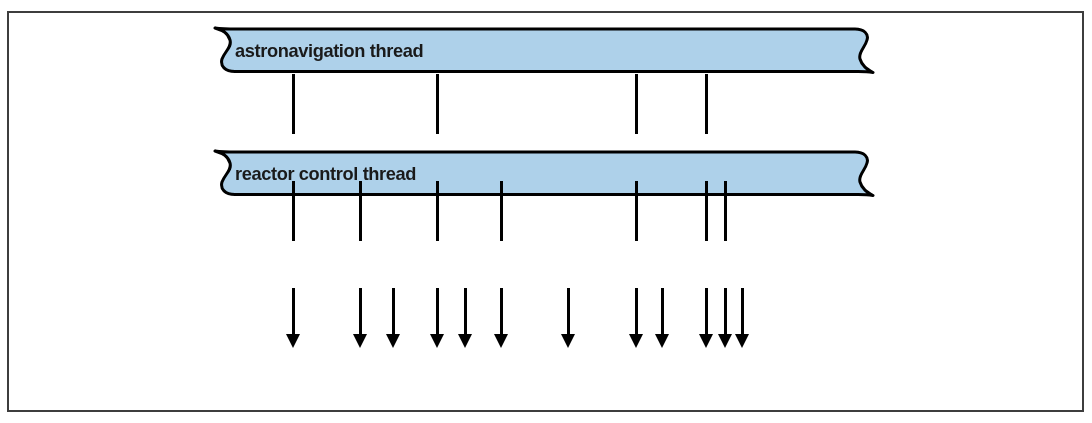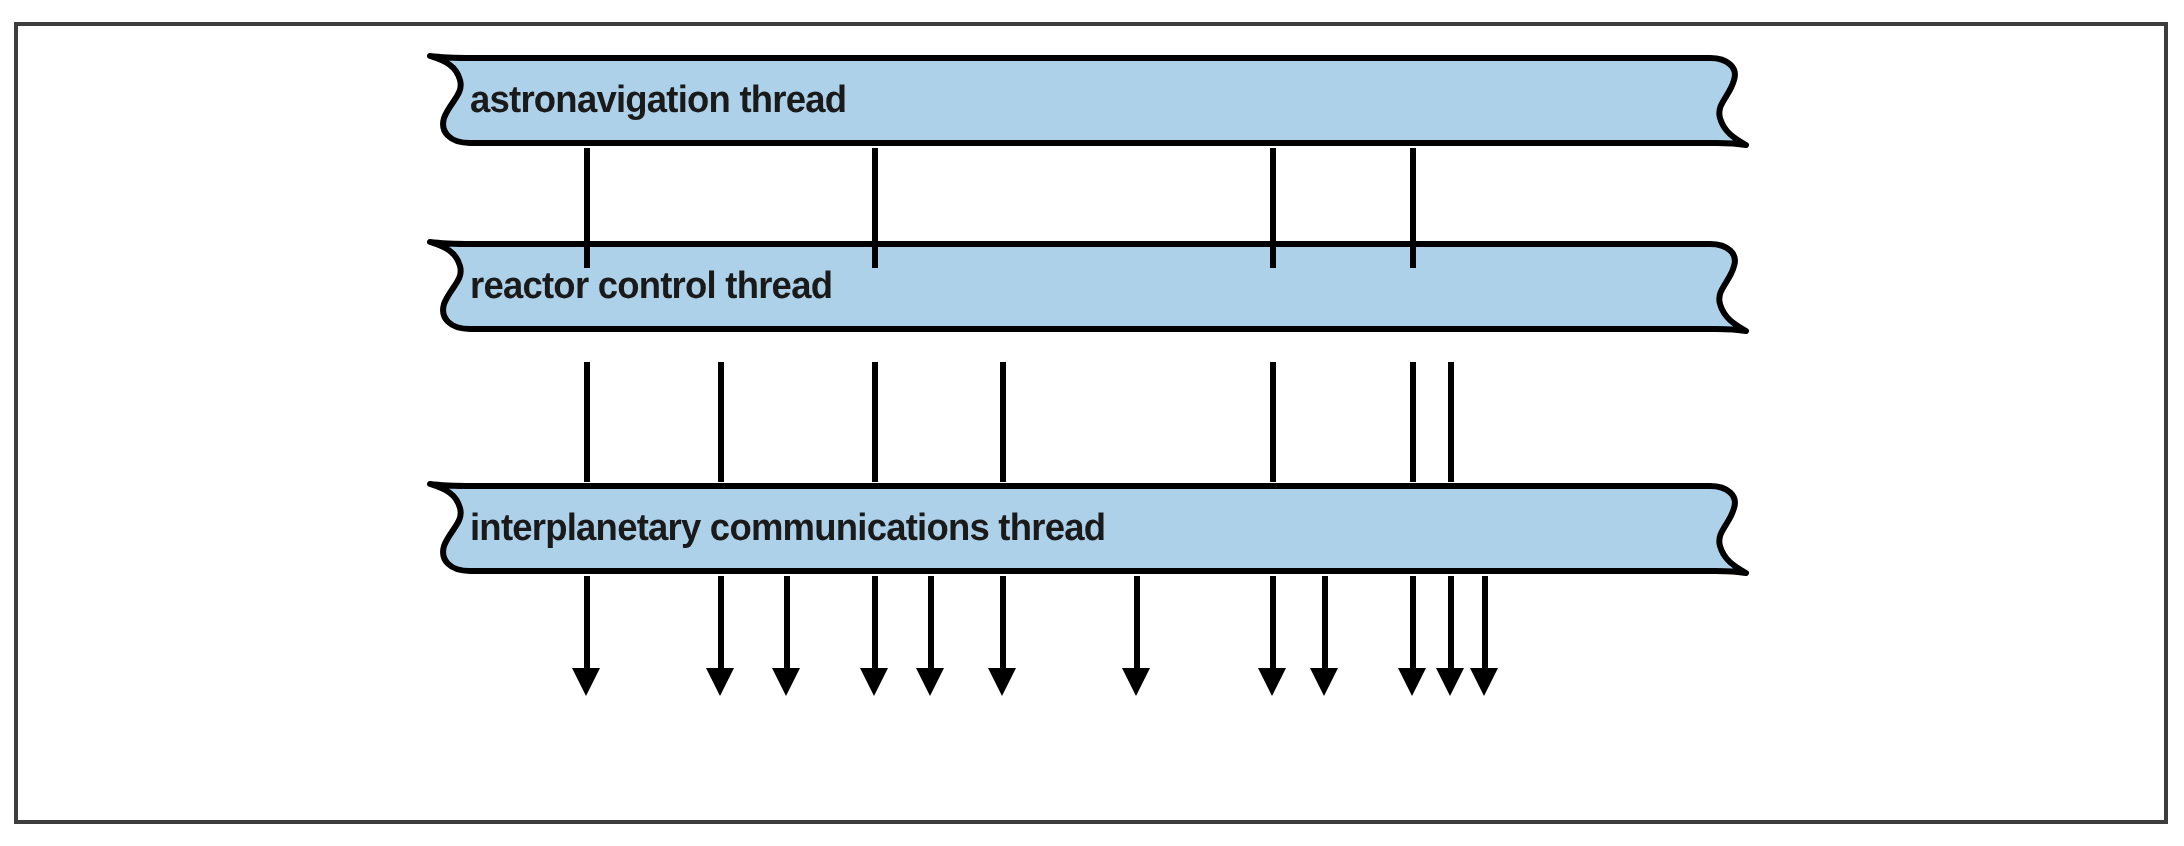--- a/index.html
+++ b/index.html
@@ -55,21 +55,21 @@
     align-items: center;
     font-size: 19px;
     font-weight: bold;
     letter-spacing: -0.4px;
     color: #1a1a1a;
     white-space: nowrap;
     transform: scaleX(0.96);
     transform-origin: left center;
   }
   .banner-1 { top: 27px; }
-  .banner-2 { top: 120px; }
+  .banner-2 { top: 150px; }
   .banner-3 { top: 241px; }
   .banner-4 { top: 348px; }
   .vline {
     position: absolute;
     width: 3px;
     background: var(--connector, #000000);
   }
   .arrowhead {
     position: absolute;
     width: 0;
@@ -92,26 +92,20 @@
     <div class="banner-label">astronavigation thread</div>
   </div>
 
   <div class="banner banner-2">
     <svg viewBox="0 0 666 47" preserveAspectRatio="none">
       <path class="banner-path" d="M 27,2 L 645,2 C 654,2 659,7 657,13 C 655,21 648,25 650,32 C 652,39 657,42 663,45.5 C 655,44 649,44.5 641,44.5 L 25,44.5 C 15,44.5 10,39 12,32 C 15,24 22,20 20,13 C 18,6 13,3.5 5,1 C 12,2 18,2 27,2 Z"></path>
     </svg>
     <div class="banner-label">reactor control thread</div>
   </div>
 
-  <div class="banner banner-3">
-    <svg viewBox="0 0 666 47" preserveAspectRatio="none">
-      <path class="banner-path" d="M 27,2 L 645,2 C 654,2 659,7 657,13 C 655,21 648,25 650,32 C 652,39 657,42 663,45.5 C 655,44 649,44.5 641,44.5 L 25,44.5 C 15,44.5 10,39 12,32 C 15,24 22,20 20,13 C 18,6 13,3.5 5,1 C 12,2 18,2 27,2 Z"></path>
-    </svg>
-    <div class="banner-label">interplanetary communications thread</div>
-  </div>
 
 
   <div id="connector-layer">
       <div class="vline" style="left: 291.5px; top: 74px; height: 60px;"></div>
       <div class="vline" style="left: 435.5px; top: 74px; height: 60px;"></div>
       <div class="vline" style="left: 634.5px; top: 74px; height: 60px;"></div>
       <div class="vline" style="left: 704.5px; top: 74px; height: 60px;"></div>
       <div class="vline" style="left: 291.5px; top: 181px; height: 60px;"></div>
       <div class="vline" style="left: 358.5px; top: 181px; height: 60px;"></div>
       <div class="vline" style="left: 435.5px; top: 181px; height: 60px;"></div>

